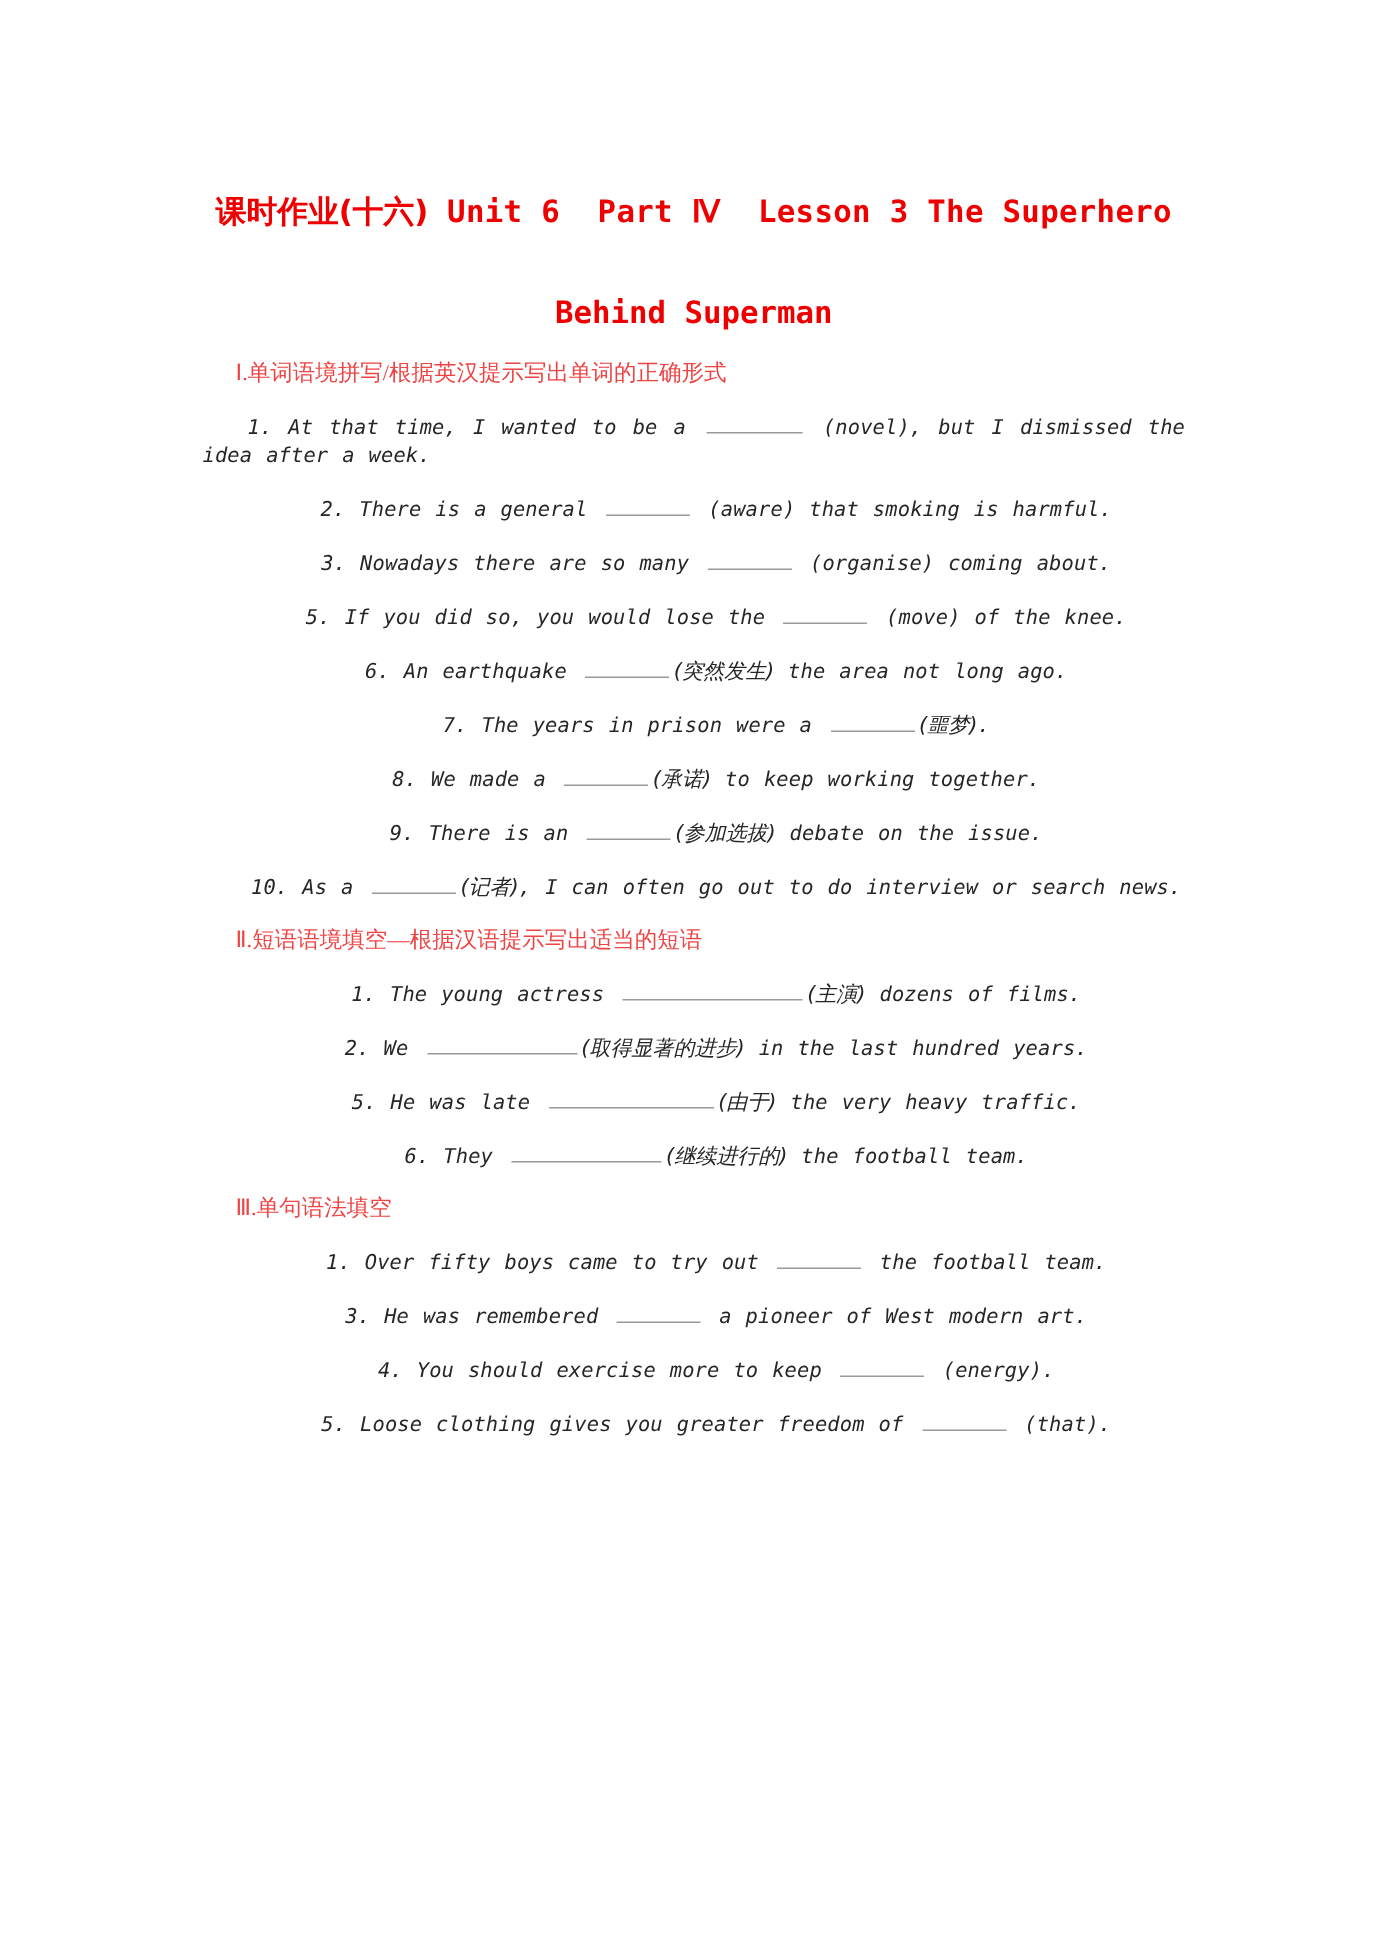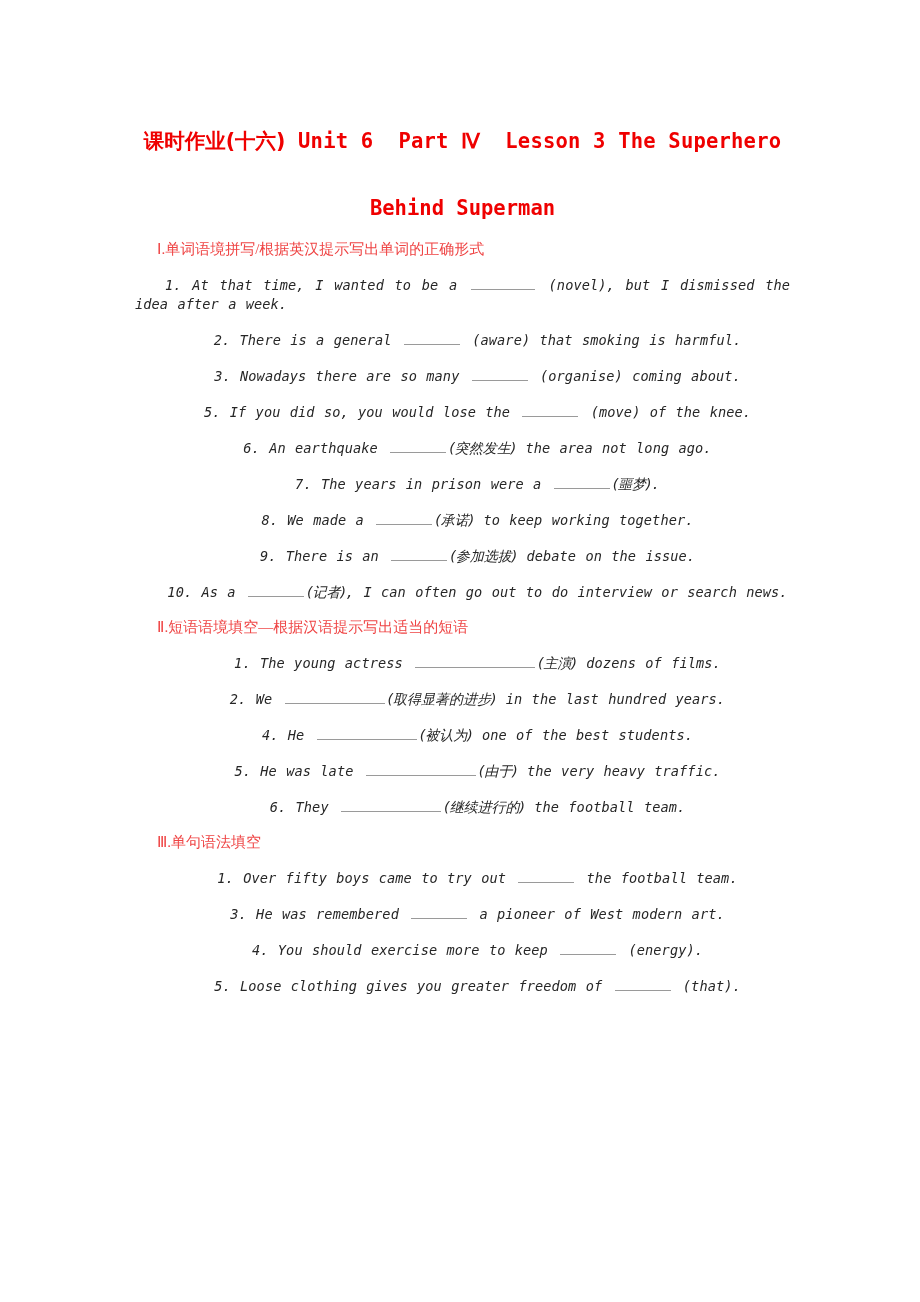--- a/index.html
+++ b/index.html
@@ -129,21 +129,20 @@
         <div class="q nowrap"><span>3.</span><span> Nowadays there are so many </span><span class="blank w2"></span><span> (organise) coming about.</span></div>
         <div class="q nowrap"><span>5.</span><span> If you did so, you would lose the </span><span class="blank w2"></span><span> (move) of the knee.</span></div>
         <div class="q nowrap"><span>6.</span><span> An earthquake </span><span class="blank w2"></span><span class="cjk">(突然发生)</span><span> the area not long ago.</span></div>
         <div class="q nowrap"><span>7.</span><span> The years in prison were a </span><span class="blank w2"></span><span class="cjk">(噩梦)</span><span>.</span></div>
         <div class="q nowrap"><span>8.</span><span> We made a </span><span class="blank w2"></span><span class="cjk">(承诺)</span><span> to keep working together.</span></div>
         <div class="q nowrap"><span>9.</span><span> There is an </span><span class="blank w2"></span><span class="cjk">(参加选拔)</span><span> debate on the issue.</span></div>
         <div class="q nowrap"><span>10.</span><span> As a </span><span class="blank w2"></span><span class="cjk">(记者)</span><span>, I can often go out to do interview or search news.</span></div>
         <div class="sec-head">Ⅱ.短语语境填空—根据汉语提示写出适当的短语</div>
         <div class="q first-of-sec nowrap"><span>1.</span><span> The young actress </span><span class="blank w3"></span><span class="cjk">(主演)</span><span> dozens of films.</span></div>
         <div class="q nowrap"><span>2.</span><span> We </span><span class="blank w4"></span><span class="cjk">(取得显著的进步)</span><span> in the last hundred years.</span></div>
-        <div class="q nowrap"><span>4.</span><span> He </span><span class="blank w4"></span><span class="cjk">(被认为)</span><span> one of the best students.</span></div>
         <div class="q nowrap"><span>5.</span><span> He was late </span><span class="blank w5"></span><span class="cjk">(由于)</span><span> the very heavy traffic.</span></div>
         <div class="q nowrap"><span>6.</span><span> They </span><span class="blank w4"></span><span class="cjk">(继续进行的)</span><span> the football team.</span></div>
         <div class="sec-head">Ⅲ.单句语法填空</div>
         <div class="q first-of-sec nowrap"><span>1.</span><span> Over fifty boys came to try out </span><span class="blank w2"></span><span> the football team.</span></div>
         <div class="q nowrap"><span>3.</span><span> He was remembered </span><span class="blank w2"></span><span> a pioneer of West modern art.</span></div>
         <div class="q nowrap"><span>4.</span><span> You should exercise more to keep </span><span class="blank w2"></span><span> (energy).</span></div>
         <div class="q nowrap"><span>5.</span><span> Loose clothing gives you greater freedom of </span><span class="blank w2"></span><span> (that).</span></div>
       </div>
 
   </div>

